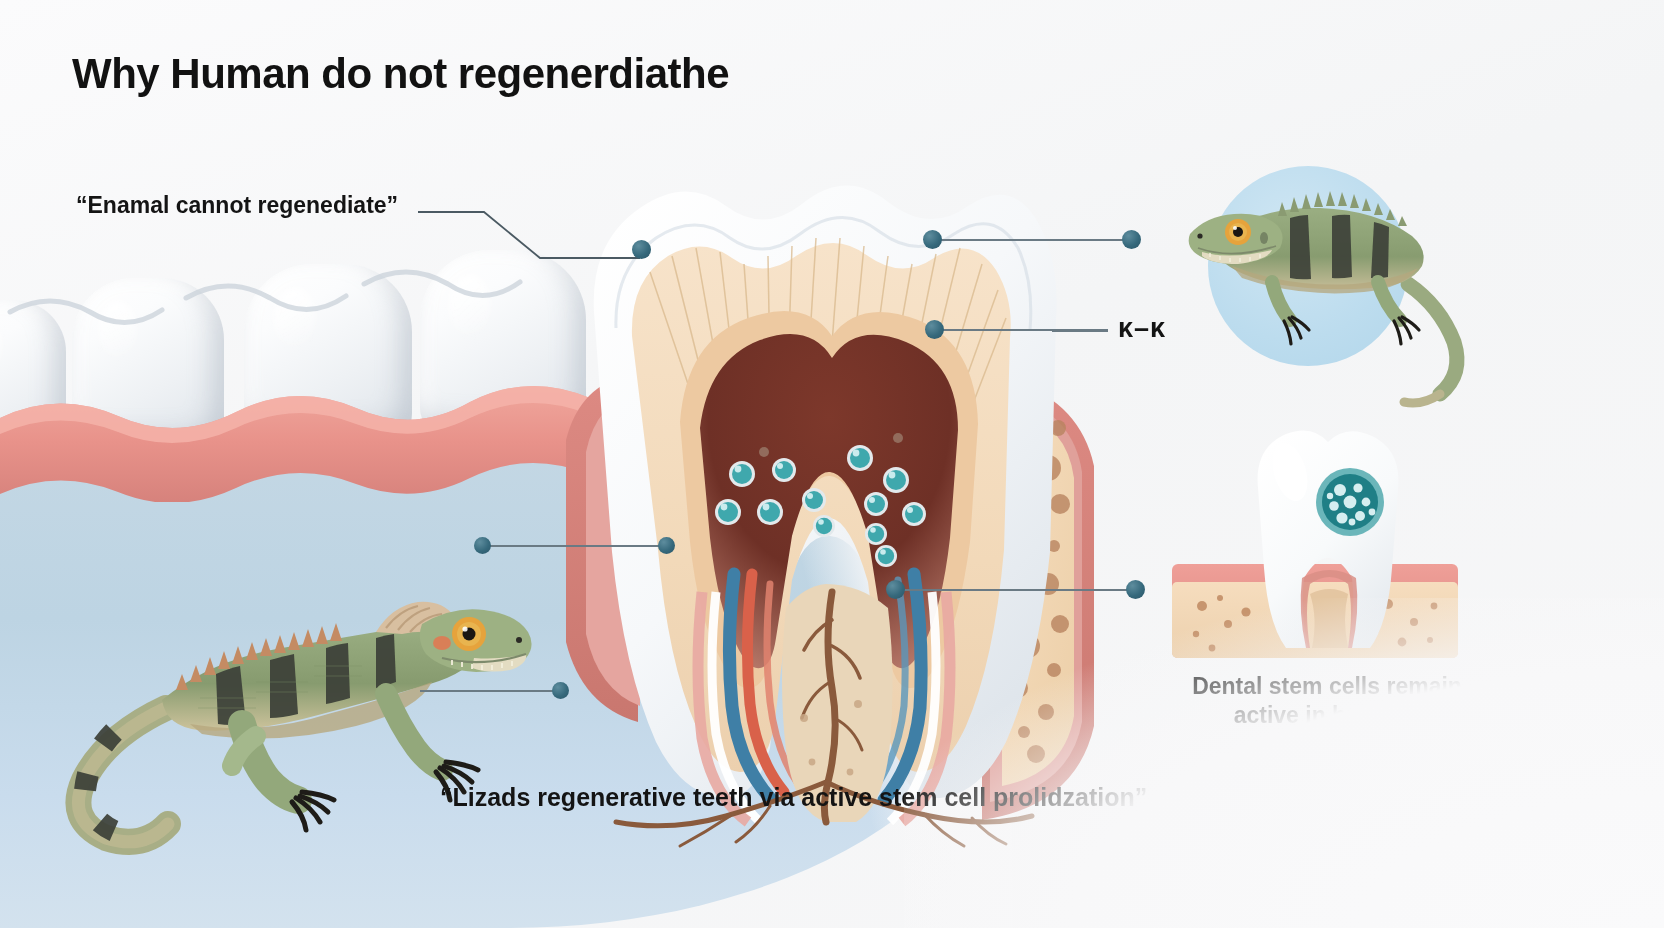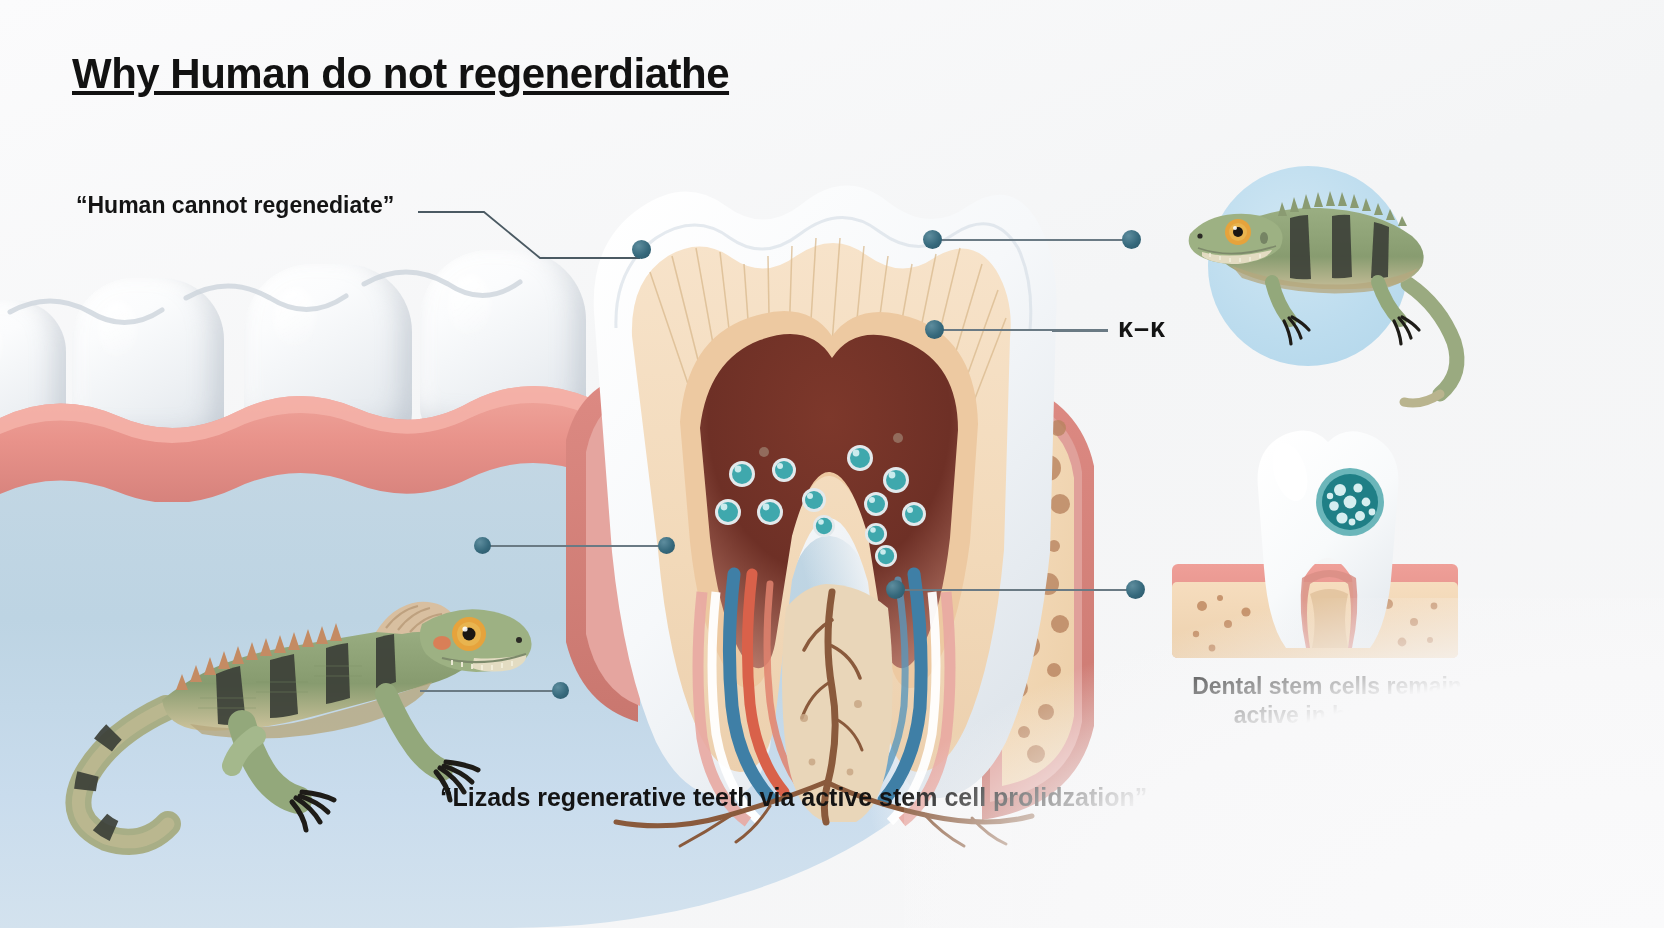--- a/index.html
+++ b/index.html
@@ -14,21 +14,21 @@
     position:relative;
     width:1664px; height:928px;
     background:linear-gradient(160deg,#fbfbfc 0%,#f4f5f6 45%,#f7f7f8 100%);
     overflow:hidden;
   }
 
   
   .title {
     position:absolute; left:72px; top:50px;
     font-size:42px; font-weight:bold; letter-spacing:-0.5px;
-    color:#121212; white-space:nowrap;text-decoration:underline;
+    color:#121212; white-space:nowrap;
   }
 
   
   .callout { position:absolute; font-weight:bold; color:#141414; white-space:nowrap; }
   #label-enamel   { left:76px;  top:192px; font-size:23px; }
   #label-kk       { left:1118px; top:313px; font-size:27px; letter-spacing:1px; }
   #label-lizard   { left:440px; top:783px; font-size:25px; }
   #label-stemcell {
     left:1186px; top:672px; font-size:23px;
     white-space:normal; width:282px; text-align:center; line-height:1.28;
@@ -617,19 +617,19 @@
 
   <div class="leader" style="left:488px; top:545px; width:182px;"></div>
   <div class="dot sm" style="left:474px; top:537px;"></div>
   <div class="dot sm" style="left:658px; top:537px;"></div>
 
   <div class="leader" style="left:420px; top:690px; width:142px;"></div>
   <div class="dot sm" style="left:552px; top:682px;"></div>
 
   <div class="leader" style="left:1052px; top:330px; width:56px;"></div>
 
-  <div class="callout" id="label-enamel">“Human cannot regenediate”</div>
+  <div class="callout" id="label-enamel">“Enamal cannot regenediate”</div>
   <div class="callout" id="label-kk">κ–κ</div>
   <div class="callout" id="label-lizard">“Lizads regenerative teeth via active stem cell prolidzation”</div>
   <div class="callout" id="label-stemcell">Dental stem cells remain active in humans</div>
 
   <div class="corner-sweep"></div>
 </div>
 
 </body></html>

